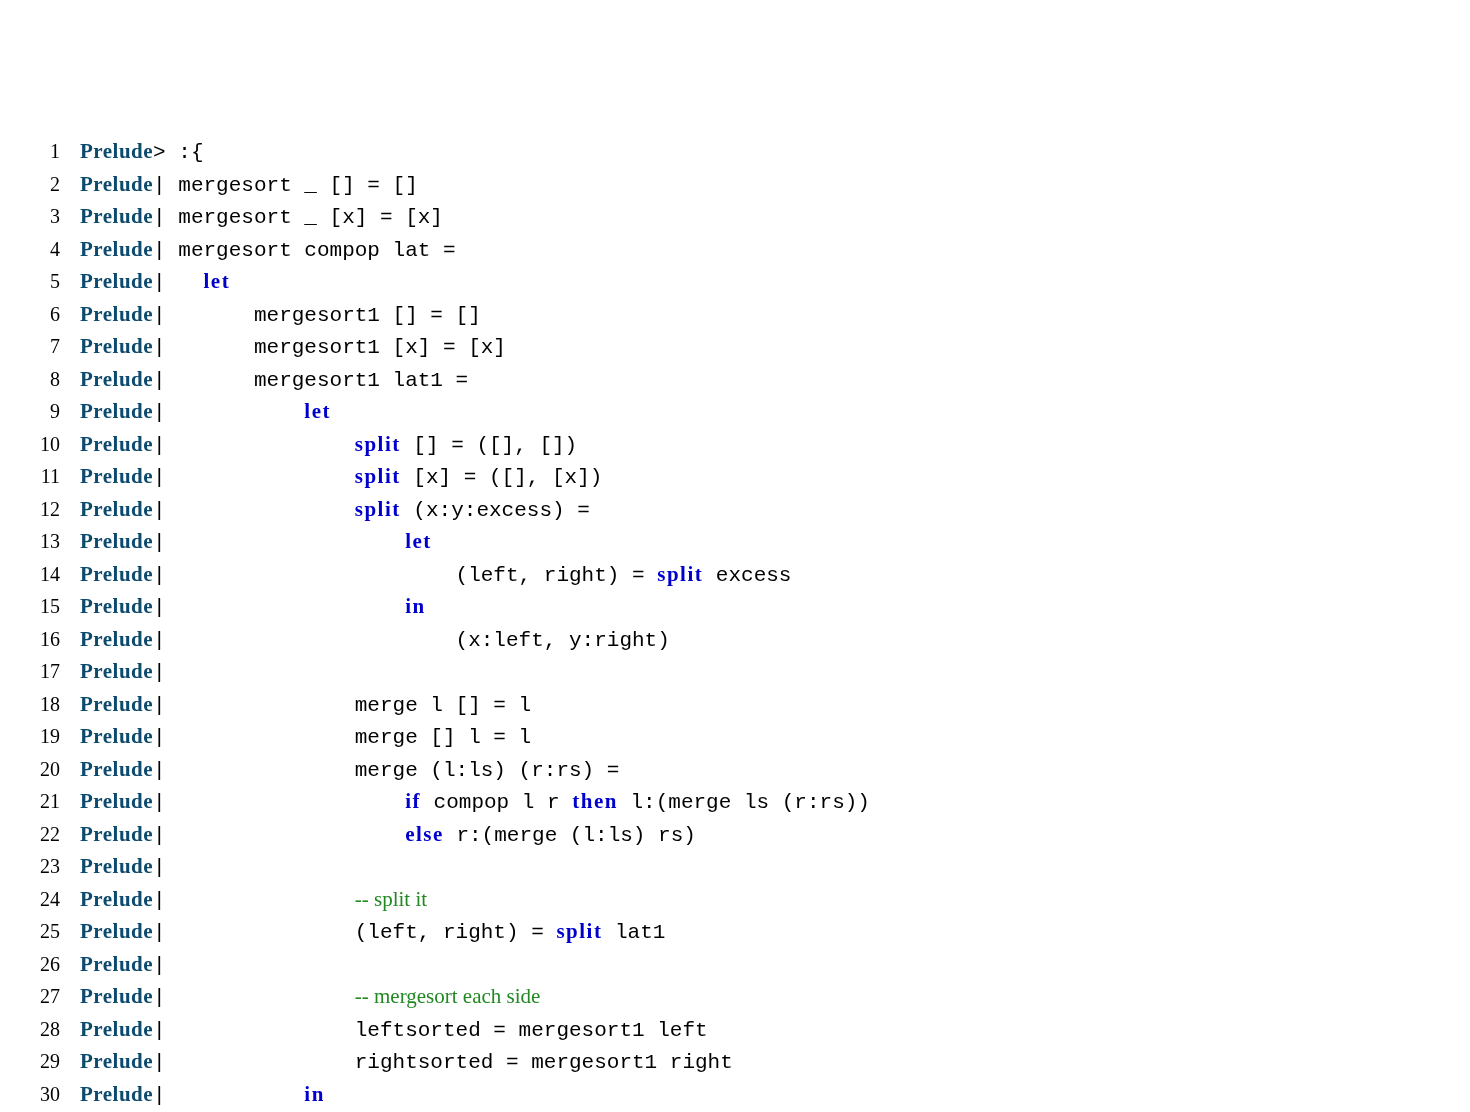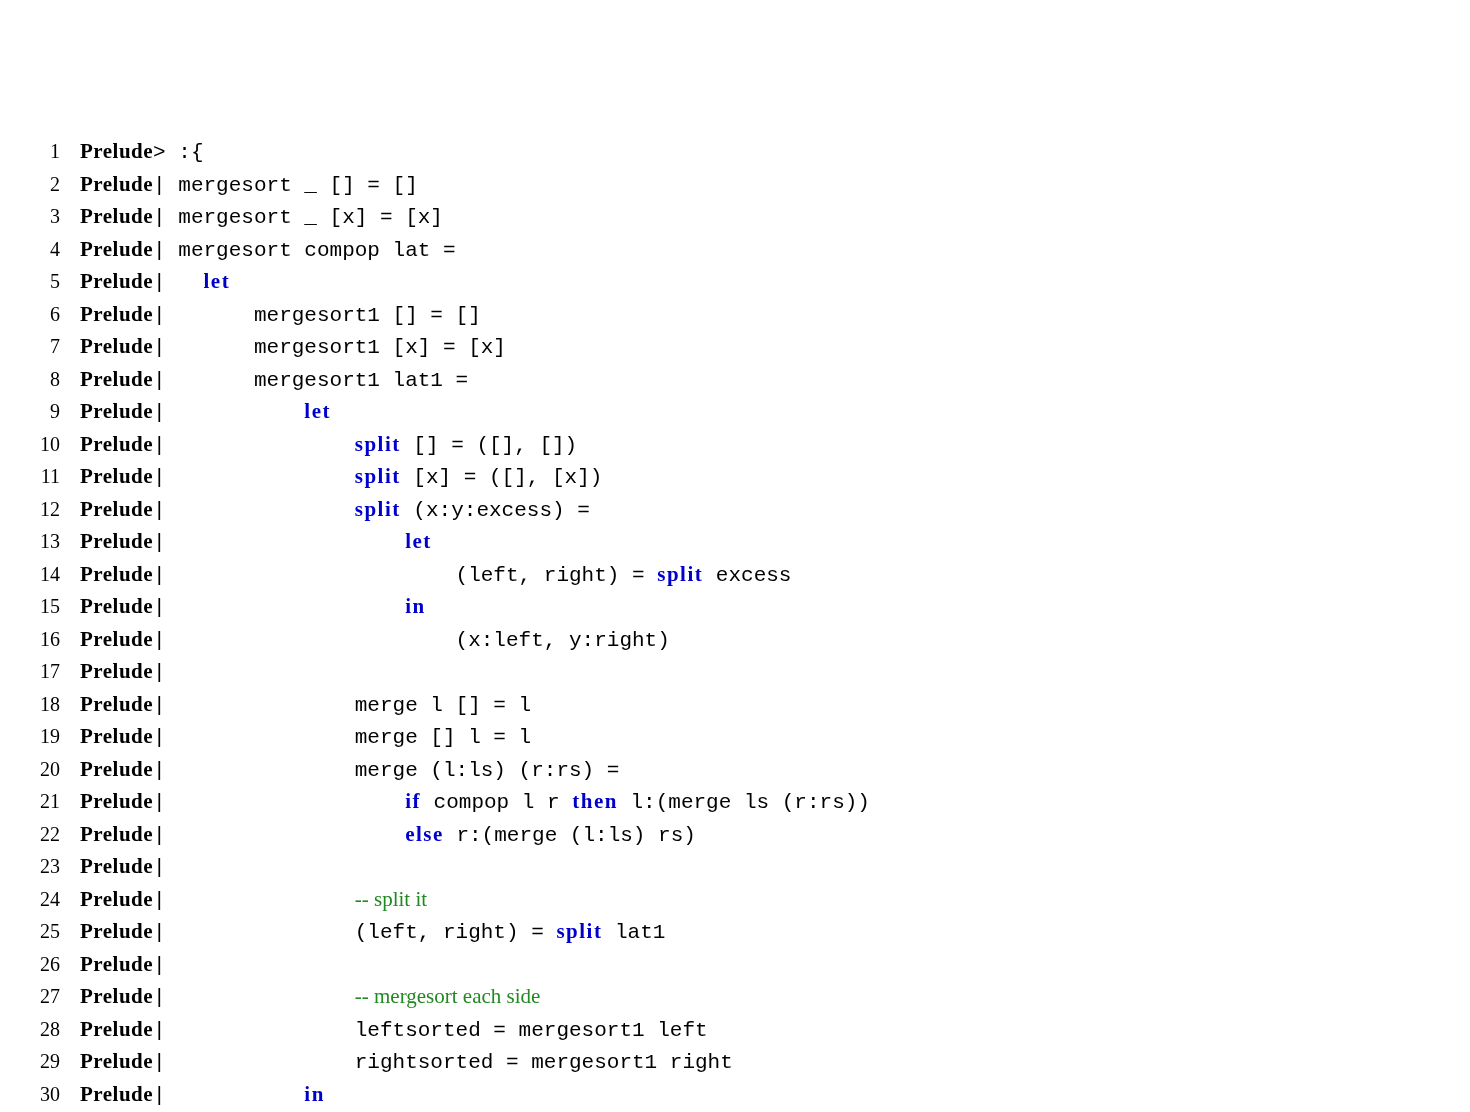--- a/index.html
+++ b/index.html
@@ -26,21 +26,21 @@
       color: #000000;
       font-family: Georgia, serif;
       font-size: 20px;
       margin-right: 20px;
       flex-shrink: 0;
     }
     .code {
       font-family: 'Courier New', monospace;
     }
     .prelude {
-      color: #000000;
+      color: #0c4a6e;
       font-weight: bold;
       font-family: Georgia, 'Times New Roman', serif;
       letter-spacing: 0.5px;
     }
     .keyword {
       color: #0000cc;
       font-weight: bold;
       font-family: Georgia, 'Times New Roman', serif;
       letter-spacing: 1.5px;
     }

